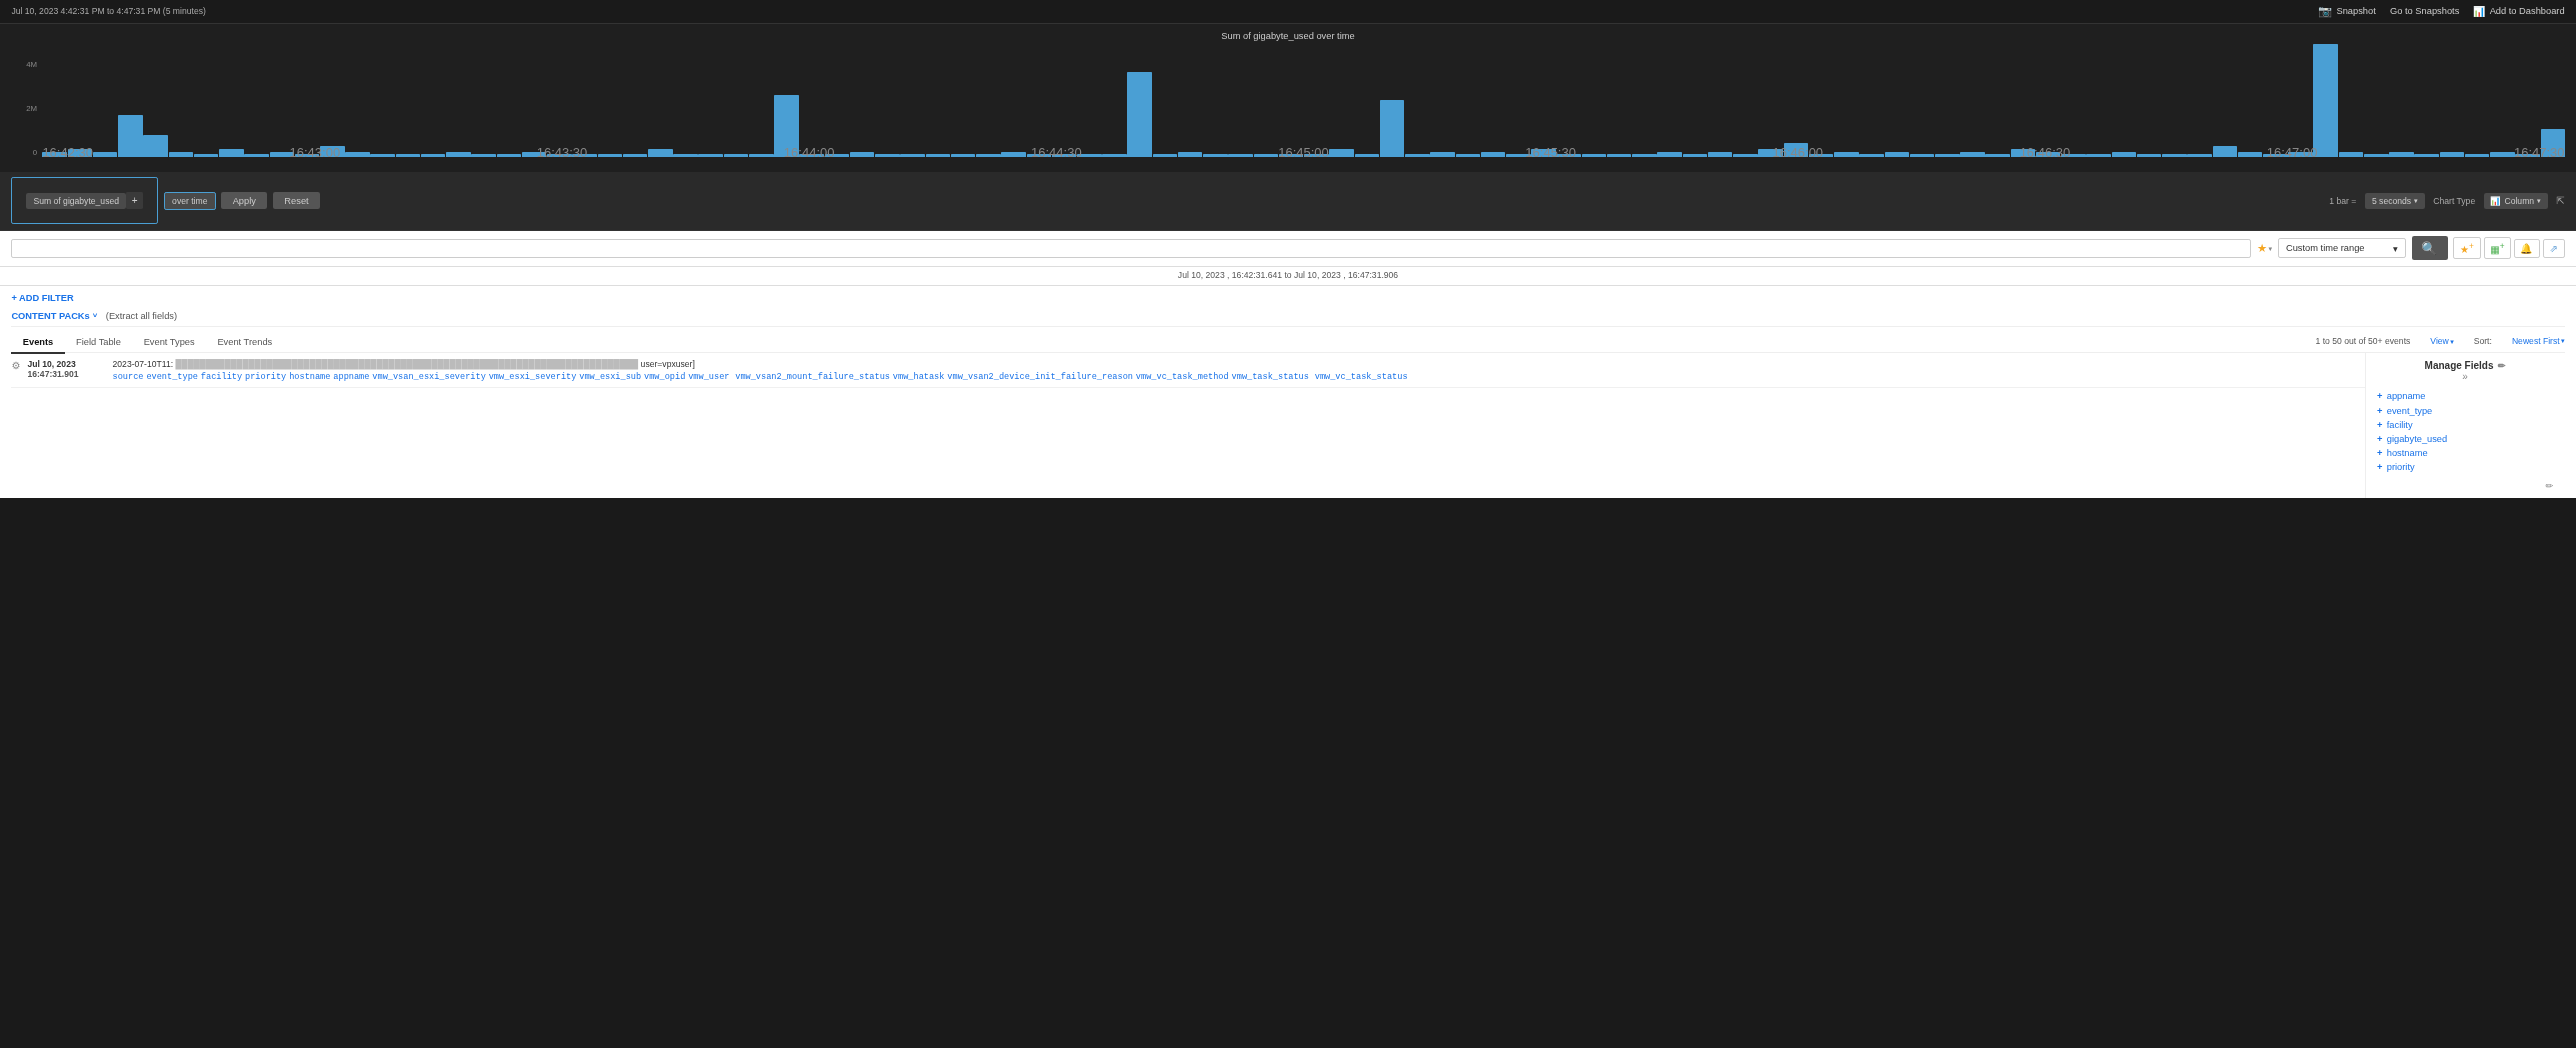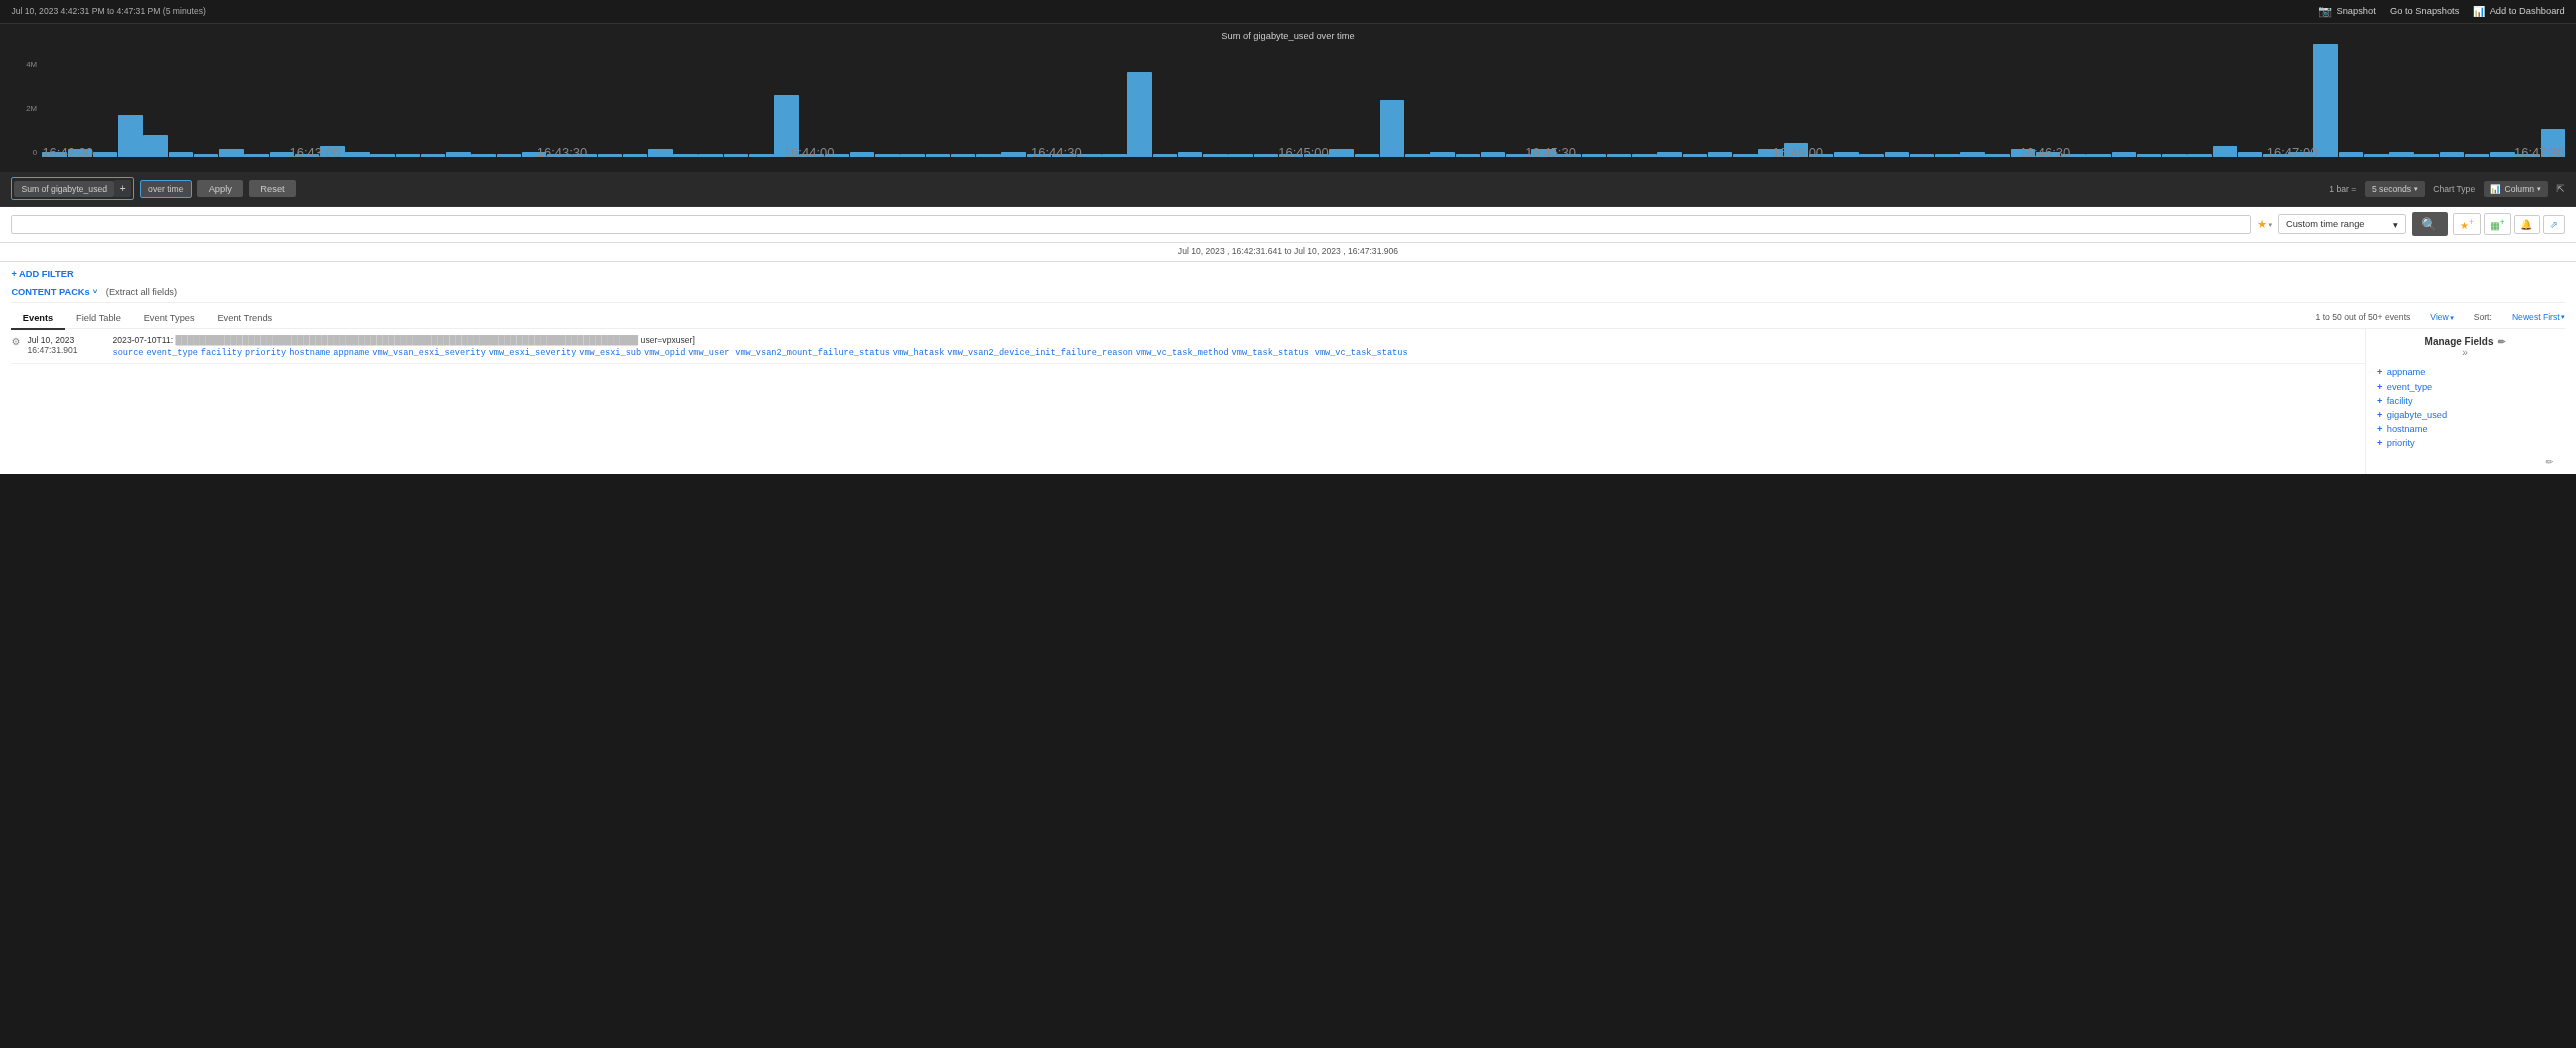--- a/index.html
+++ b/index.html
@@ -93,21 +93,21 @@
       display: flex;
       align-items: center;
       gap: 5.7px;
       border-bottom: 0.7px solid #333;
     }
     .metric-group {
       display: flex;
       align-items: center;
       border: 1.4px solid #4a9fd4;
       border-radius: 2.1px;
-      padding: 2px;
+      padding: 14px;
     }
     .add-btn {
       background: #3a3a3a;
       color: #ccc;
       border: none;
       padding: 2.9px 5.7px;
       font-size: 10px;
       cursor: pointer;
       border-radius: 1.4px;
     }
@@ -358,20 +358,21 @@
     .event-gear {
       color: #888;
       cursor: pointer;
       font-size: 10px;
       padding-top: 1.4px;
     }
     .event-meta {
       min-width: 78px;
       color: #555;
       font-size: 8.6px;
+      font-weight: bold;
     }
     .event-meta .date { color: #333; }
     .event-content {
       flex: 1;
     }
     .event-text {
       color: #888;
       font-size: 8.6px;
       margin-bottom: 2.9px;
       word-break: break-all;

